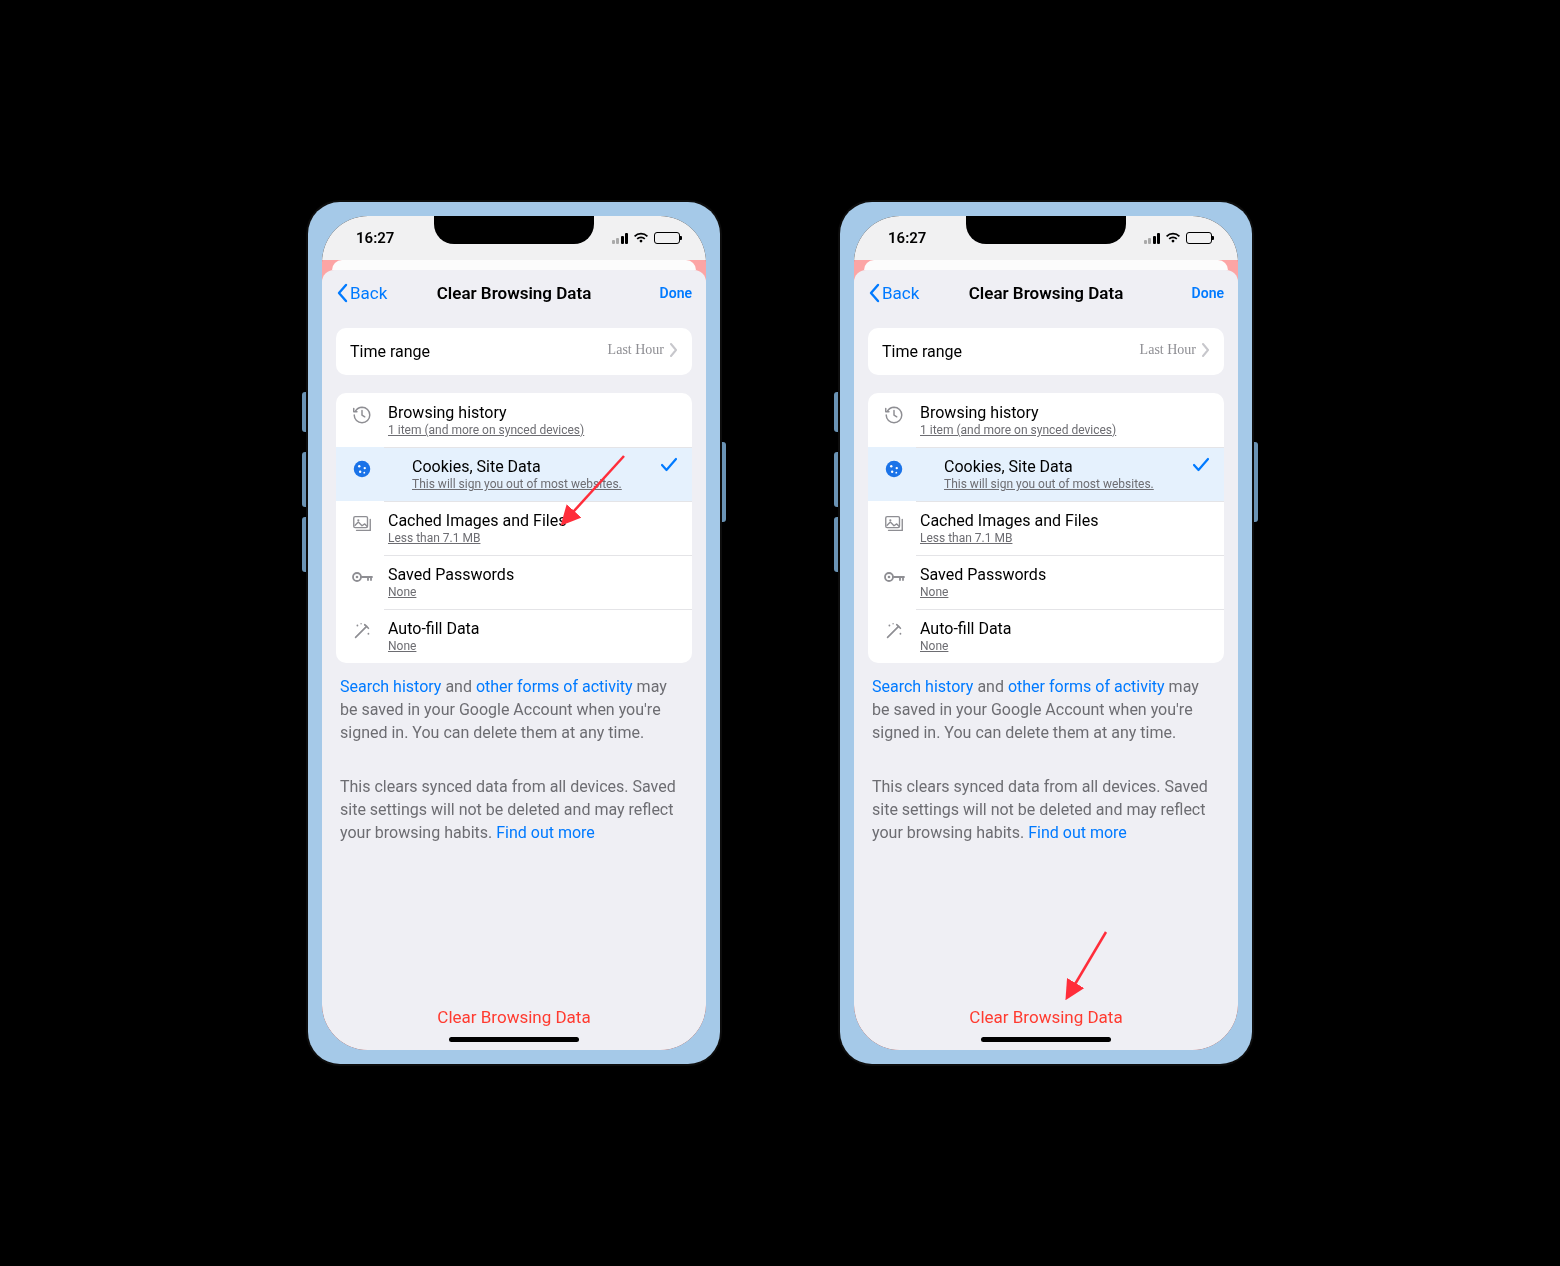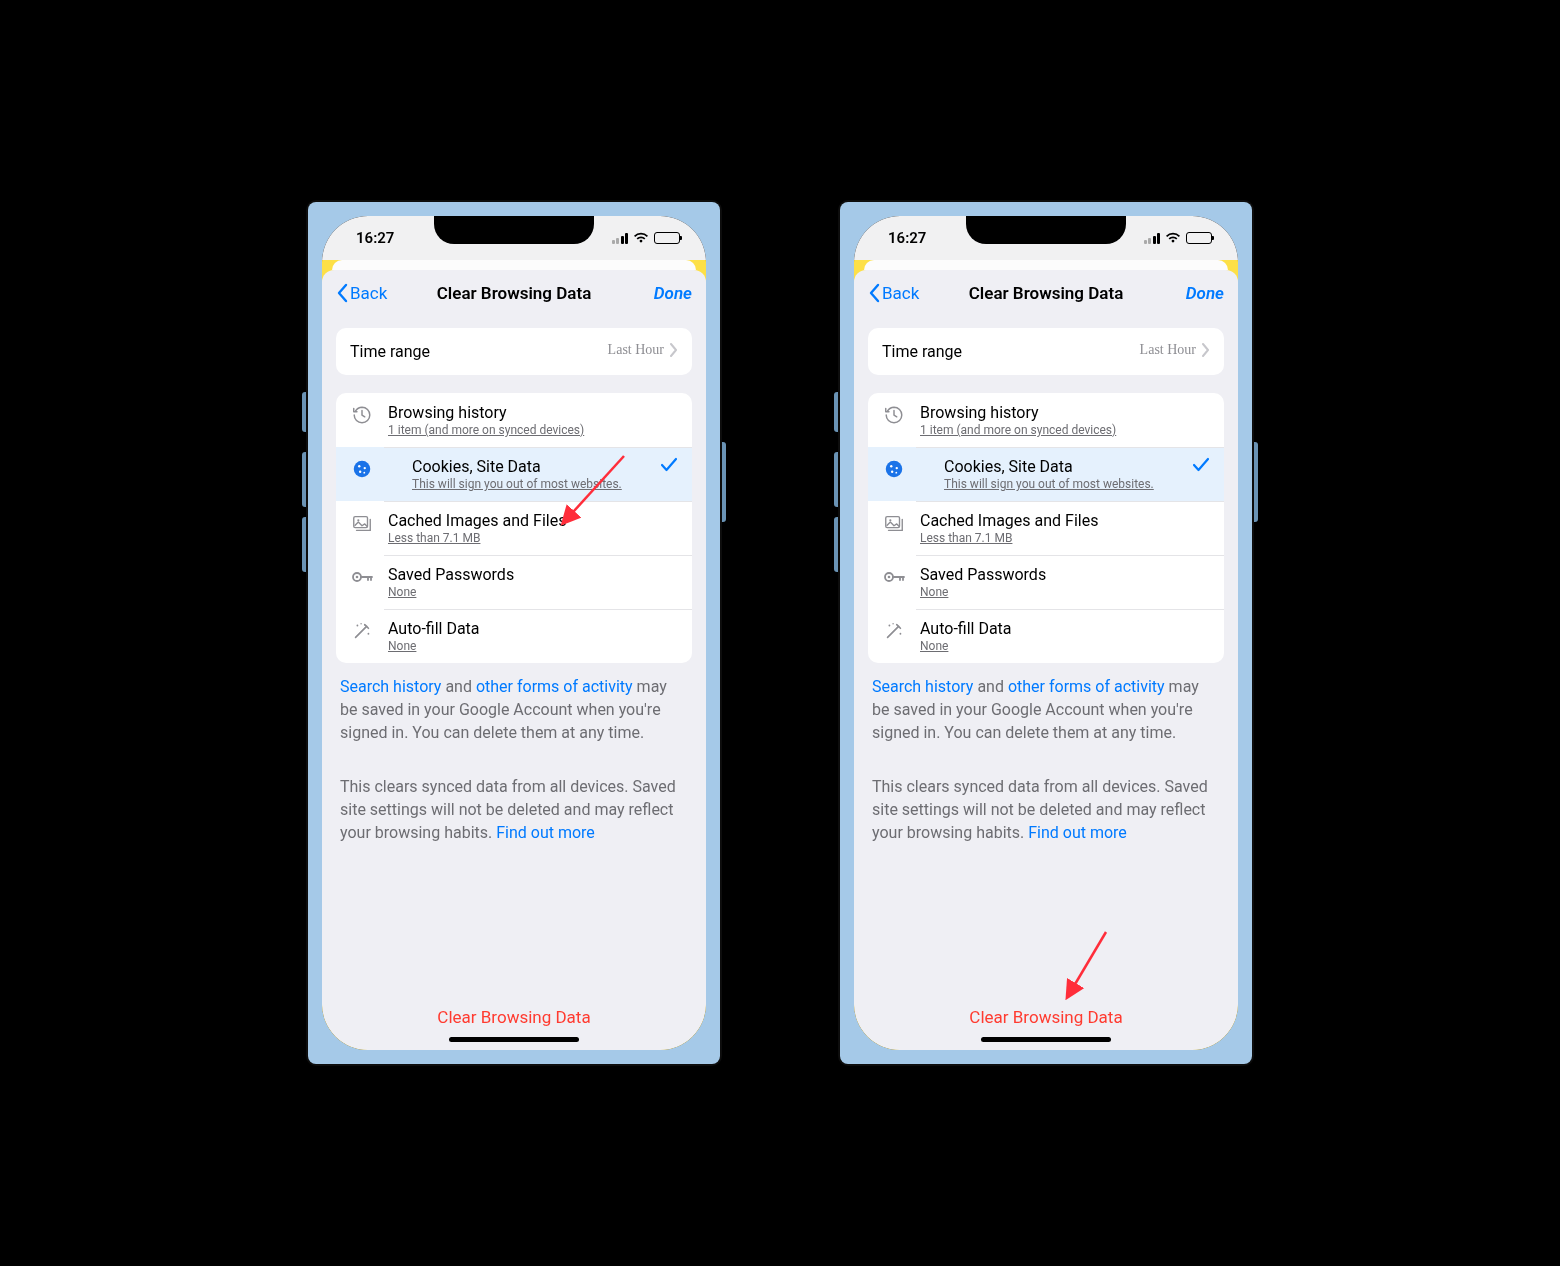--- a/index.html
+++ b/index.html
@@ -10,21 +10,21 @@
     height: 1266px;
     display: flex;
     justify-content: center;
     align-items: center;
     gap: 120px;
   }
   .phone {
     width: 412px;
     height: 862px;
     background: #a5c9e8;
-    border-radius: 8px;
+    border-radius: 32px;
     padding: 14px;
     position: relative;
     box-shadow: 0 0 0 2px rgba(255,255,255,0.05);
   }
   .phone::before {
     content: "";
     position: absolute;
     left: -6px;
     top: 190px;
     width: 4px;
@@ -122,21 +122,21 @@
     border-radius: 0 1px 1px 0;
   }
   .battery-fill {
     width: 90%;
     height: 100%;
     background: #000;
     border-radius: 1px;
   }
   .sheet-bg {
     height: calc(100% - 44px);
-    background: #fde047;
+    background: #fca5a5;
     position: relative;
   }
   .sheet-peek {
     height: 10px;
     background: #fcfcfc;
     margin: 0 10px;
     border-radius: 10px 10px 0 0;
   }
   .sheet {
     position: absolute;
@@ -168,23 +168,22 @@
   .nav-title {
     position: absolute;
     left: 50%;
     transform: translateX(-50%);
     font-size: 17px;
     font-weight: 600;
     color: #000;
   }
   .nav-done {
     color: #007aff;
-    font-size: 17px;
+    font-size: 14px;
     font-weight: 600;
-    font-style: italic;
   }
   .content {
     flex: 1;
     overflow: hidden;
     padding: 0 14px;
     display: flex;
     flex-direction: column;
   }
   .group {
     background: #fff;

